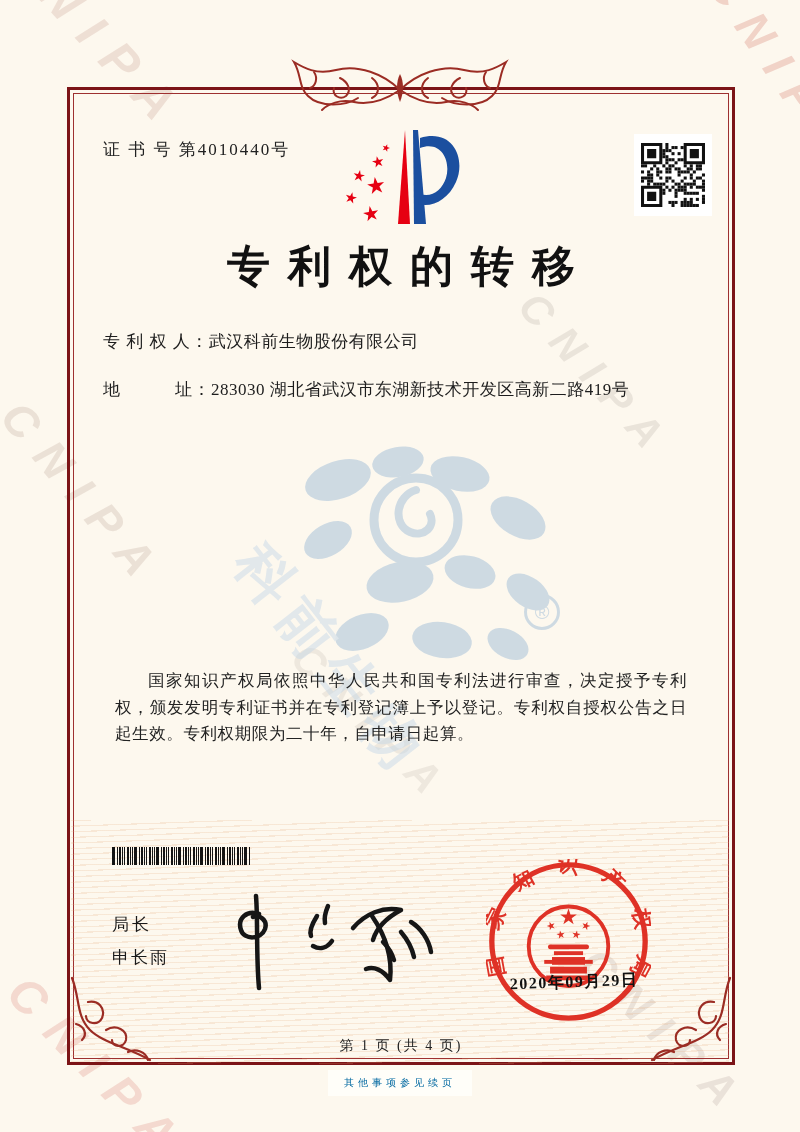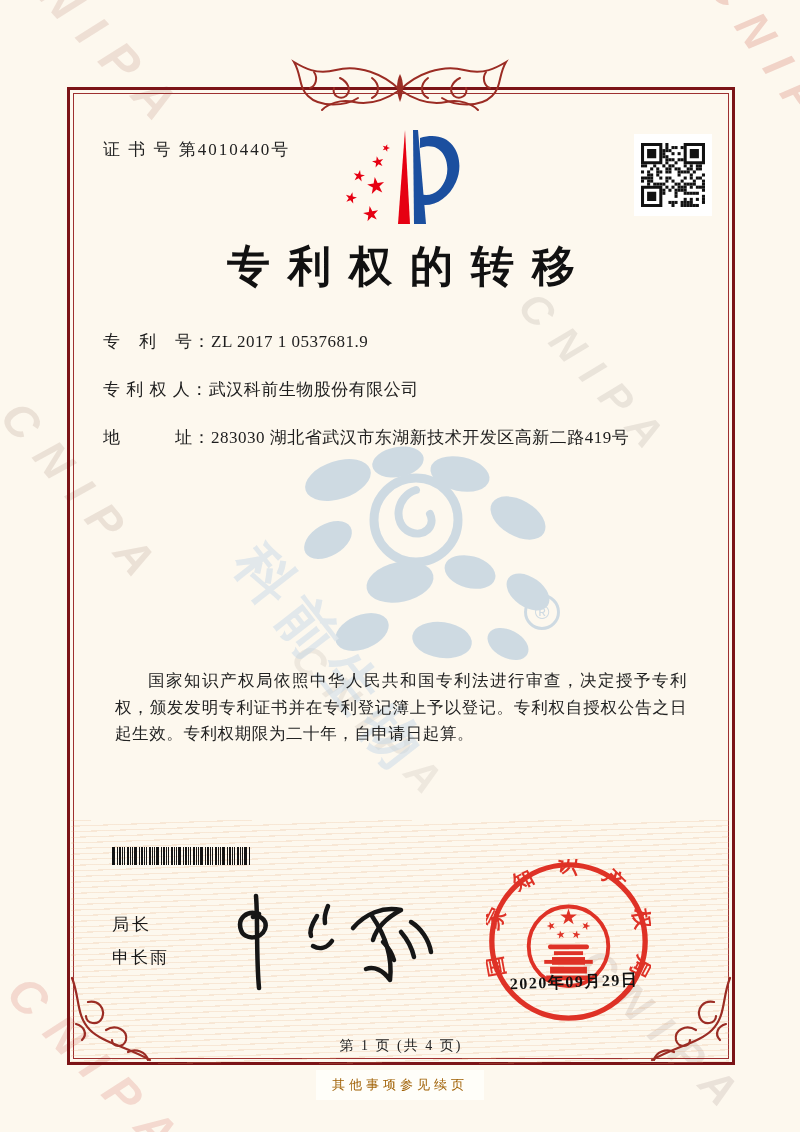--- a/index.html
+++ b/index.html
@@ -30,22 +30,22 @@
          text-align:justify;color:#222;letter-spacing:.6px;}
   .paras p{margin:12px;text-indent:2em;}
   .barcode{left:112px;top:847px;width:210px;height:18px;display:flex;align-items:stretch;}
   .barcode span{display:inline-block;background:#141414;height:100%;}
   .signer-title{left:112px;top:913px;font-size:17px;letter-spacing:3px;color:#1a1a1a;}
   .signer-name{left:112px;top:946px;font-size:17px;letter-spacing:2px;color:#1a1a1a;}
   .seal-date{left:494px;top:972px;width:160px;text-align:center;font-size:16px;font-weight:700;
              letter-spacing:1.5px;color:#111;transform:rotate(-2deg);}
   .page-foot{left:67px;top:1037px;width:668px;text-align:center;font-size:14px;letter-spacing:2px;color:#222;}
   .cont-wrap{left:0;top:1070px;width:800px;text-align:center;}
-  .cont-label{display:inline-block;background:#fffef9;padding:6px 16px;font-size:13px;
-              letter-spacing:4px;color:#a16207;}
+  .cont-label{display:inline-block;background:#fffef9;padding:6px 16px;font-size:10px;
+              letter-spacing:4px;color:#0369a1;}
   svg{display:block;}
 </style>
 </head>
 <body>
 
 <div class="wm" style="left:-28px;top:6px;font-size:50px;color:rgba(205,165,152,.30);transform:rotate(47deg);">CNIPA</div>
 <div class="wm" style="left:668px;top:42px;font-size:46px;color:rgba(222,150,138,.38);transform:rotate(56deg);">CNIPA</div>
 <div class="wm" style="left:-30px;top:468px;font-size:46px;color:rgba(195,172,160,.30);transform:rotate(50deg);">CNIPA</div>
 <div class="wm" style="left:492px;top:352px;font-size:42px;color:rgba(185,172,165,.27);transform:rotate(48deg);">CNIPA</div>
 <div class="wm" style="left:268px;top:700px;font-size:42px;color:rgba(188,176,170,.22);transform:rotate(45deg);">CNIPA</div>
@@ -283,23 +283,20 @@
         <rect x="68" y="80" width="4" height="4"></rect>
         <rect x="72" y="80" width="4" height="4"></rect>
       </g>
     </svg>
 </div>
 
 <div class="abs title">专利权的转移</div>
 
 <div class="abs fields">
   <div class="frow">
-    <span class="flabel">专　利　号：</span><span class="fvalue">ZL 2017 1 0537681.9</span>
-  </div>
-  <div class="frow">
     <span class="flabel">专 利 权 人：</span><span class="fvalue">武汉科前生物股份有限公司</span>
   </div>
   <div class="frow">
     <span class="flabel">地　　　址：</span><span class="fvalue">283030 湖北省武汉市东湖新技术开发区高新二路419号</span>
   </div>
 </div>
 
 <div class="abs paras">
   <p>国家知识产权局依照中华人民共和国专利法进行审查，决定授予专利权，颁发发明专利证书并在专利登记簿上予以登记。专利权自授权公告之日起生效。专利权期限为二十年，自申请日起算。</p>
 </div>

